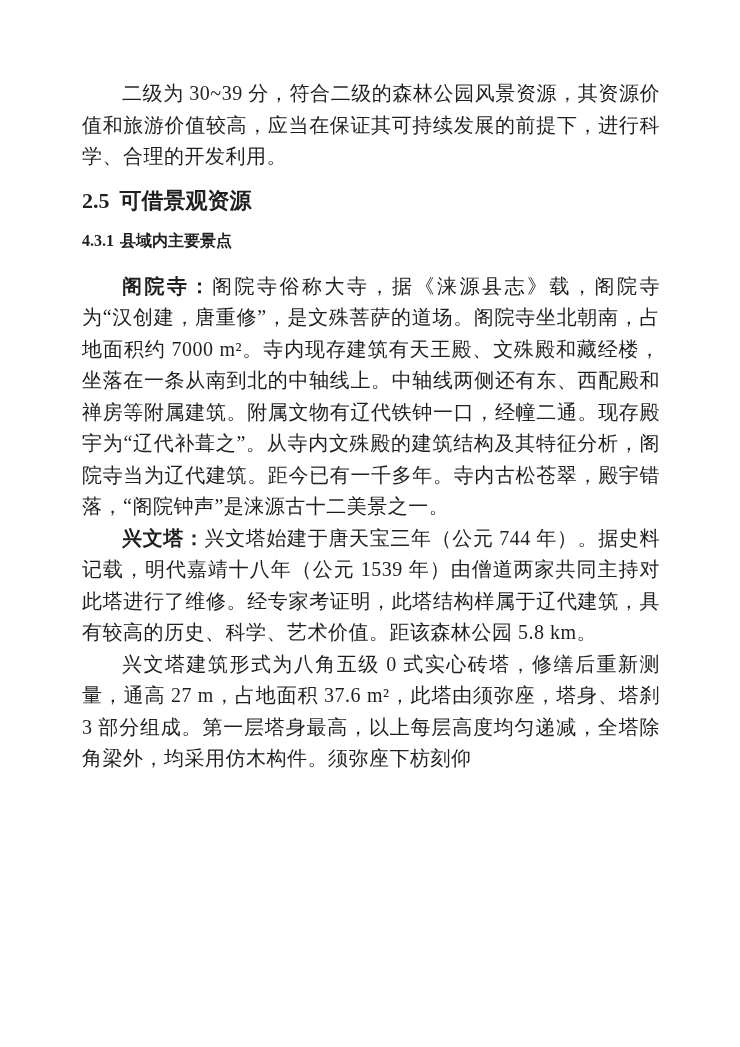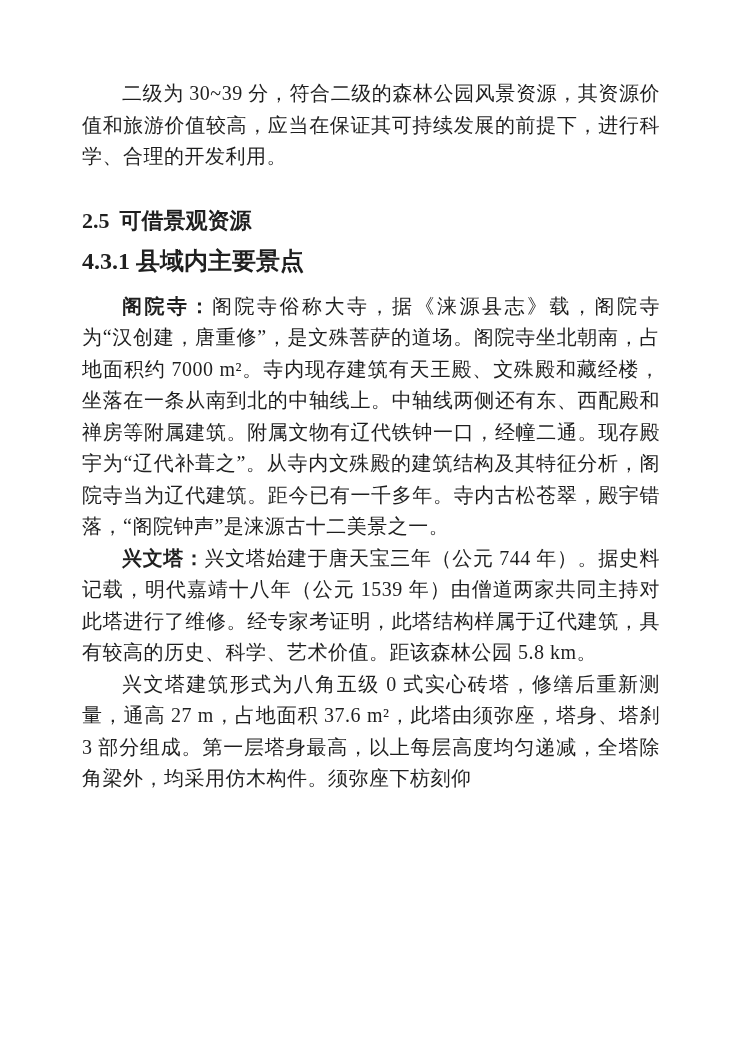--- a/index.html
+++ b/index.html
@@ -23,40 +23,40 @@
     margin: 0;
     line-height: 31.5px;
     text-align: justify;
     text-indent: 2em;
     letter-spacing: 0.5px;
   }
   .para-lead {
     font-weight: bold;
   }
   .sec-heading {
-    margin: 34px 0 13px 0;
+    margin: 14px 0 13px 0;
     text-indent: 0;
     font-weight: bold;
     font-size: 22px;
     line-height: 28px;
   }
   .sec-heading .heading-num {
     font-family: "Liberation Serif", serif;
     font-weight: bold;
   }
   .sec-heading .heading-title {
     font-family: "Liberation Sans", sans-serif;
     font-weight: bold;
     margin-left: 10px;
   }
   .sub-heading {
     margin: 0 0 17px 0;
     text-indent: 0;
     font-weight: bold;
-    font-size: 24px;
+    font-size: 16px;
     line-height: 26px;
   }
   .sub-heading .heading-num {
     font-family: "Liberation Serif", serif;
     font-weight: bold;
   }
   .sub-heading .heading-title {
     font-family: "Liberation Sans", sans-serif;
     font-weight: bold;
     margin-left: 6px;

